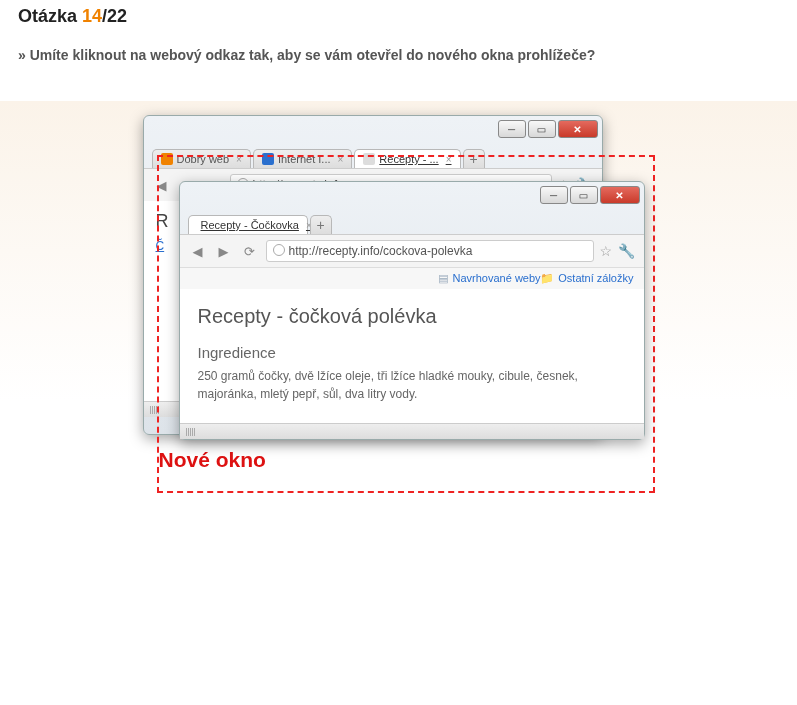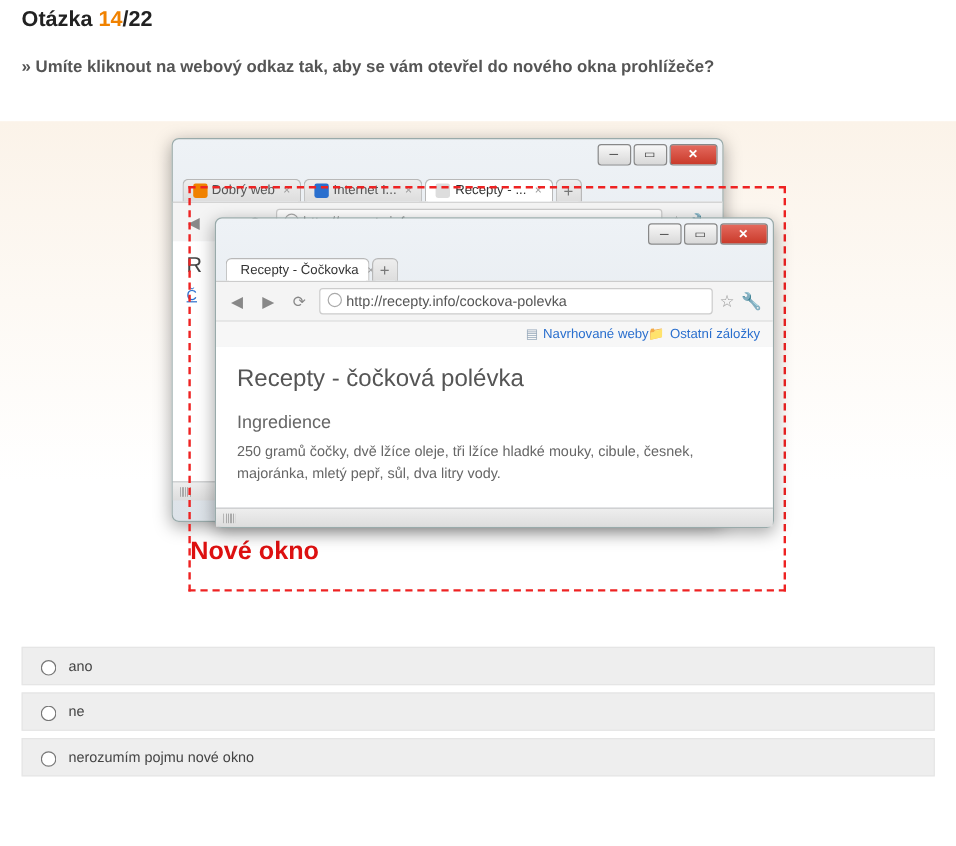--- a/index.html
+++ b/index.html
@@ -66,21 +66,21 @@
     border: 1px solid #b8b8b8;
     border-bottom: none;
     border-radius: 5px 5px 0 0;
     padding: 3px 8px;
     font-size: 11px;
     color: #555;
     display: flex; align-items: center; gap: 4px;
     max-width: 120px;
     white-space: nowrap;
   }
-  .tab.active { background: #fff; color: #333; }
+  .tab.active { background: #fff; color: #333; text-decoration: underline; }
   .tab .x { color: #999; font-size: 10px; margin-left: 3px; }
   .tab .plus { font-size: 14px; line-height: 1; color: #777; }
   .favicon { width: 12px; height: 12px; border-radius: 2px; display: inline-block; }
   .fi-orange { background: #f08200; }
   .fi-blue { background: #2a6fce; }
   .fi-none { background: #ddd; }
 
   .toolbar {
     background: #f4f4f4;
     border-top: 1px solid #ccc;
@@ -292,28 +292,14 @@
       </div>
       <div class="statusbar">
           <div class="grip"></div>
         </div>
     </div>
 
   </div>
 </div>
 
 <div class="wrap">
-  <div class="answers">
-    <label class="answer">
-      <input type="radio" name="q" style="">
-      <span>ano</span>
-    </label>
-    <label class="answer">
-      <input type="radio" name="q" style="">
-      <span>ne</span>
-    </label>
-    <label class="answer">
-      <input type="radio" name="q" style="">
-      <span>nerozumím pojmu nové okno</span>
-    </label>
-  </div>
 
 </div>
 
 </body></html>

